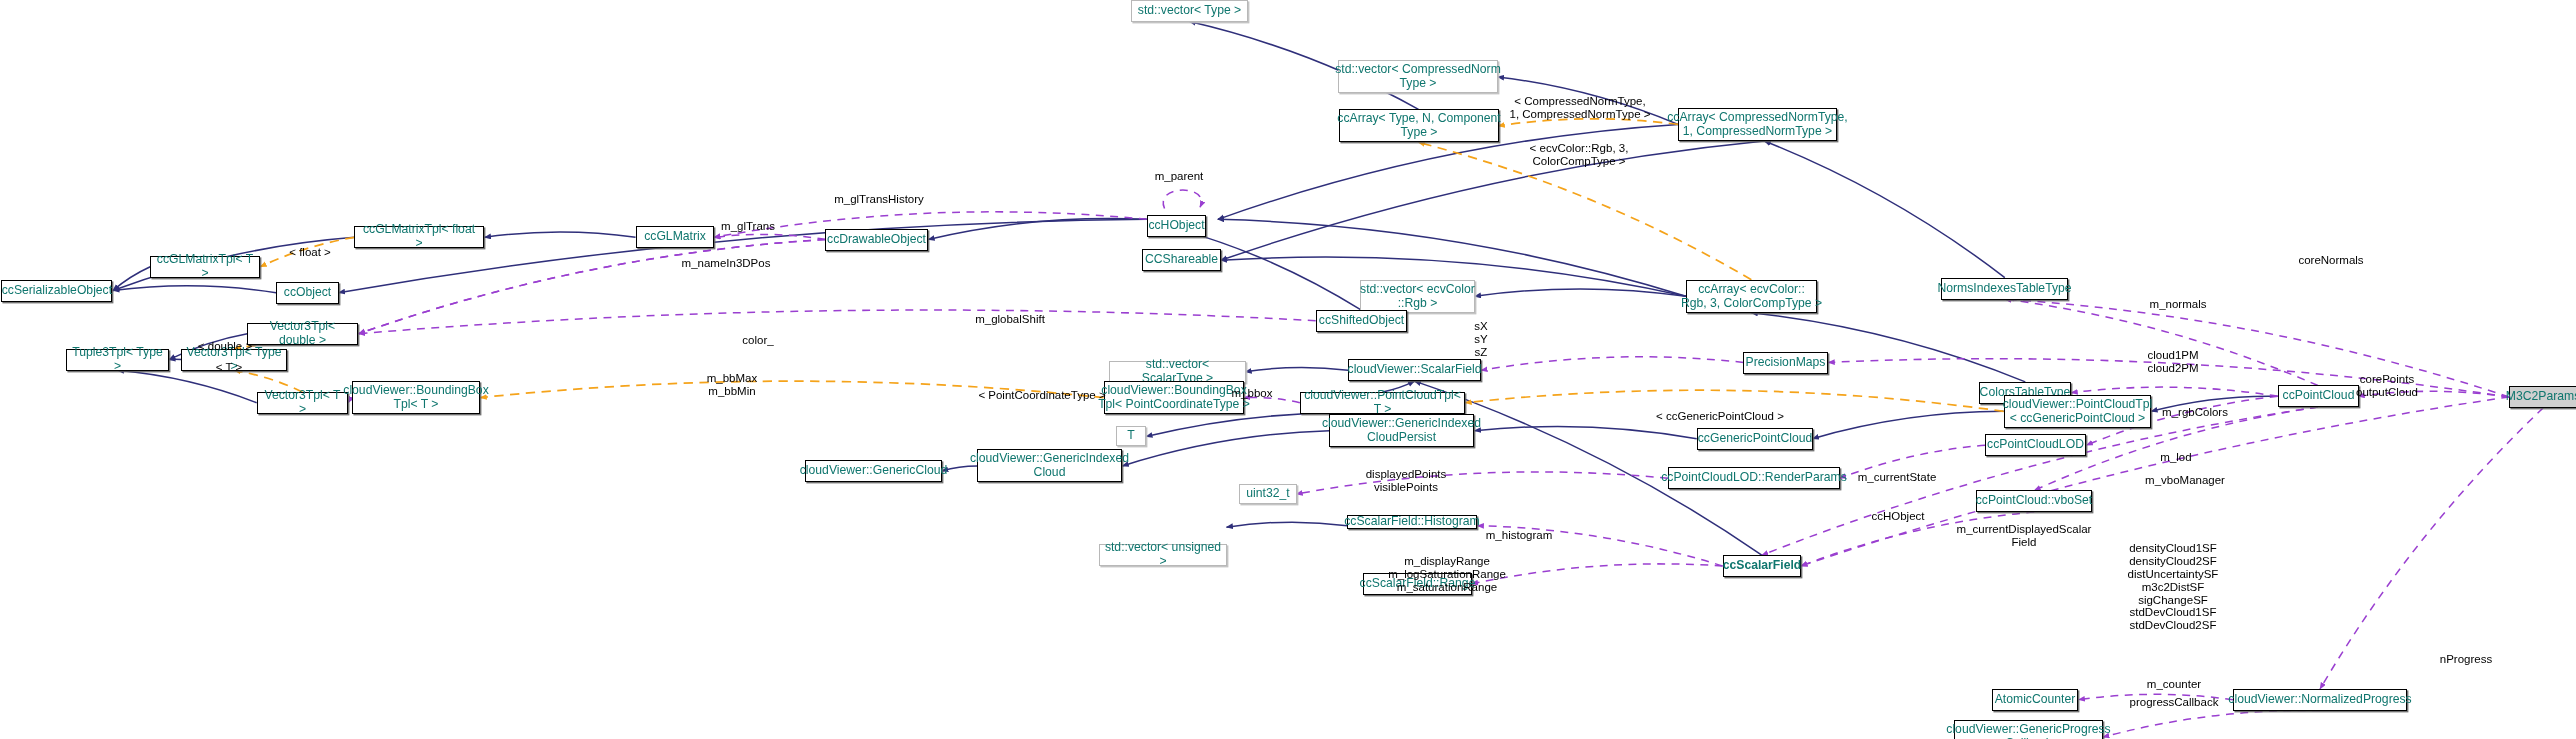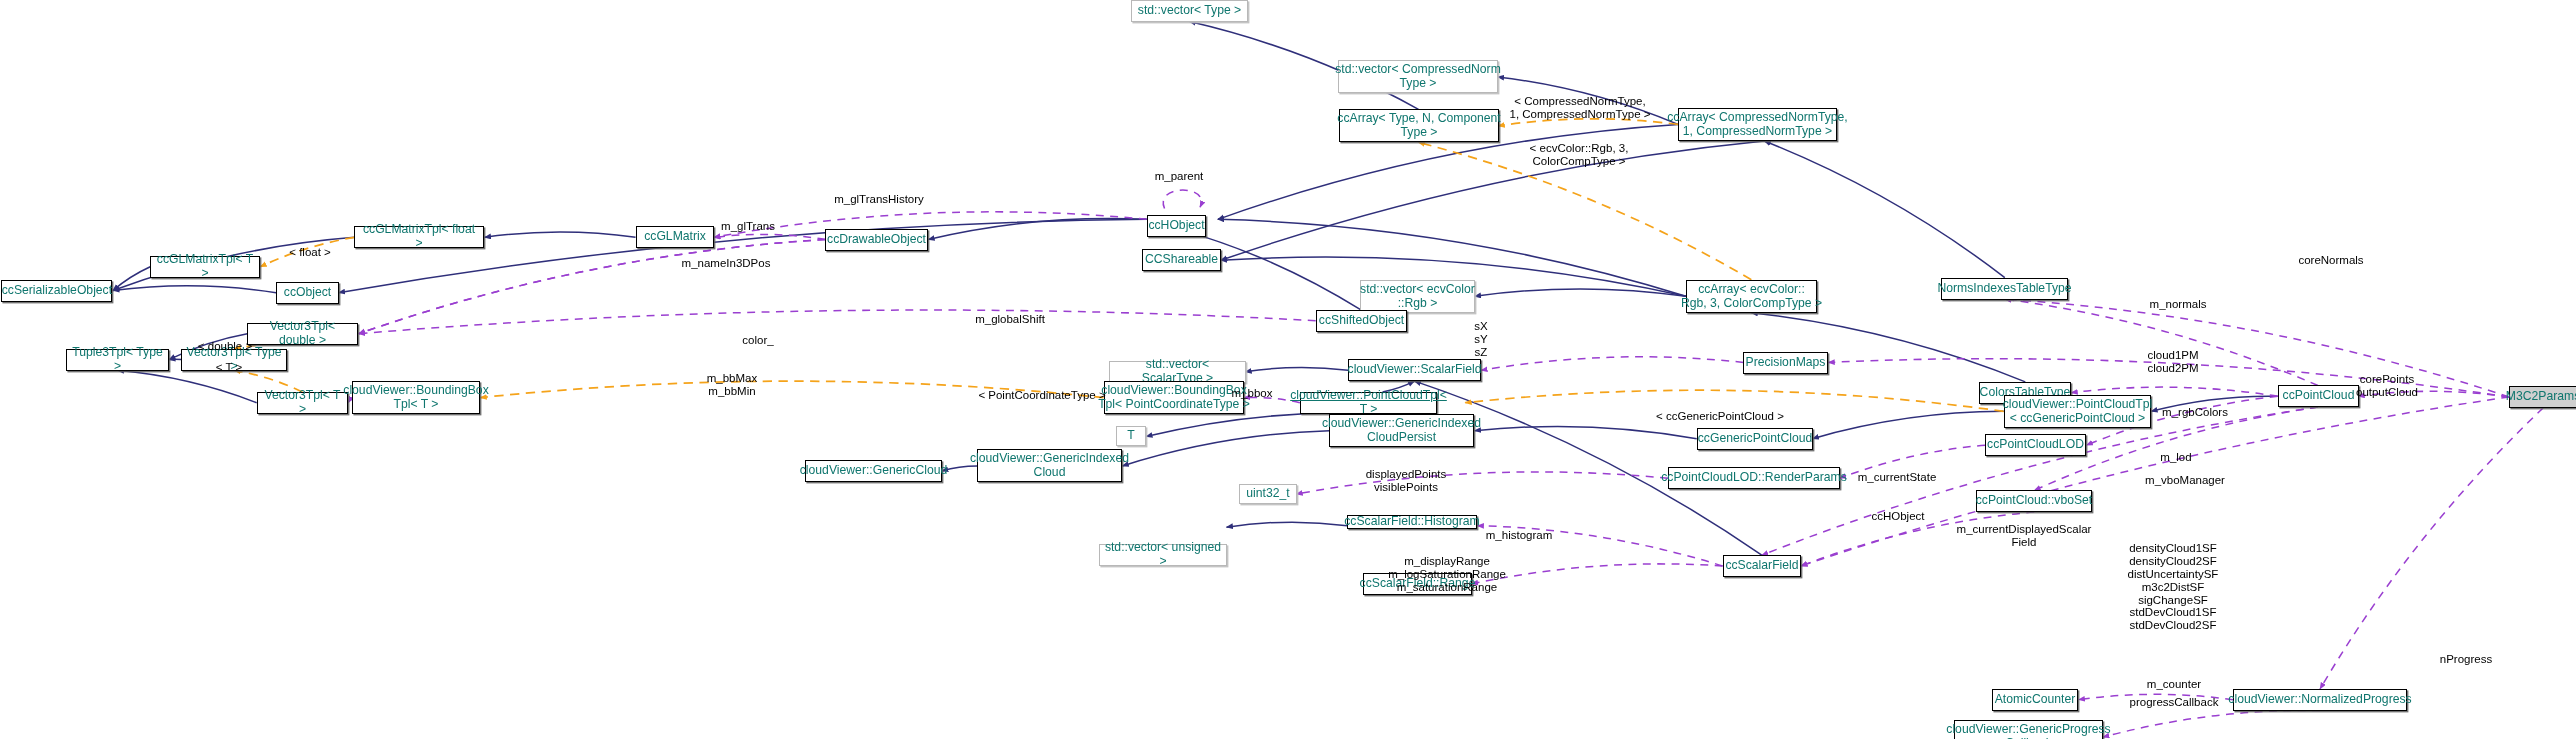--- a/index.html
+++ b/index.html
@@ -181,21 +181,21 @@
         <div>Vector3Tpl&lt; T &gt;</div>
       </div>
       <div class="node" style="left: 352px; top: 381px; width: 128px; height: 33px;">
         <div style="white-space: pre;">cloudViewer::BoundingBox
 Tpl&lt; T &gt;</div>
       </div>
       <div class="node" style="left: 1104px; top: 381px; width: 140px; height: 33px;">
         <div style="white-space: pre;">cloudViewer::BoundingBox
 Tpl&lt; PointCoordinateType &gt;</div>
       </div>
-      <div class="node" style="left: 1300px; top: 392px; width: 137px; height: 21.6px; text-decoration: underline;">
+      <div class="node" style="left: 1300px; top: 392px; width: 165px; height: 21.6px;">
         <div>cloudViewer::PointCloudTpl&lt; T &gt;</div>
       </div>
       <div class="node" style="left: 2004px; top: 395px; width: 147px; height: 33px;">
         <div style="white-space: pre;">cloudViewer::PointCloudTpl
 &lt; ccGenericPointCloud &gt;</div>
       </div>
       <div class="node" style="left: 2278px; top: 385px; width: 81px; height: 21.6px;">
         <div>ccPointCloud</div>
       </div>
       <div class="node focus" style="left: 2509px; top: 386px; width: 68px; height: 21.6px;">
@@ -229,21 +229,21 @@
       </div>
       <div class="node" style="left: 1976px; top: 490px; width: 116px; height: 21.6px;">
         <div>ccPointCloud::vboSet</div>
       </div>
       <div class="node ext" style="left: 1099px; top: 516px; width: 128px; height: 21.6px; margin-top: 28px;">
         <div>std::vector&lt; unsigned &gt;</div>
       </div>
       <div class="node" style="left: 1347px; top: 515px; width: 130px; height: 14px;">
         <div>ccScalarField::Histogram</div>
       </div>
-      <div class="node" style="left: 1723px; top: 555px; width: 78px; height: 21.6px;">
+      <div class="node" style="left: 1723px; top: 555px; width: 78px; height: 21.6px; font-weight: bold;">
         <div>ccScalarField</div>
       </div>
       <div class="node" style="left: 1363px; top: 573px; width: 109px; height: 21.6px;">
         <div>ccScalarField::Range</div>
       </div>
       <div class="node" style="left: 1992px; top: 689px; width: 86px; height: 21.6px;">
         <div>AtomicCounter</div>
       </div>
       <div class="node" style="left: 2233px; top: 689px; width: 174px; height: 21.6px;">
         <div>cloudViewer::NormalizedProgress</div>

